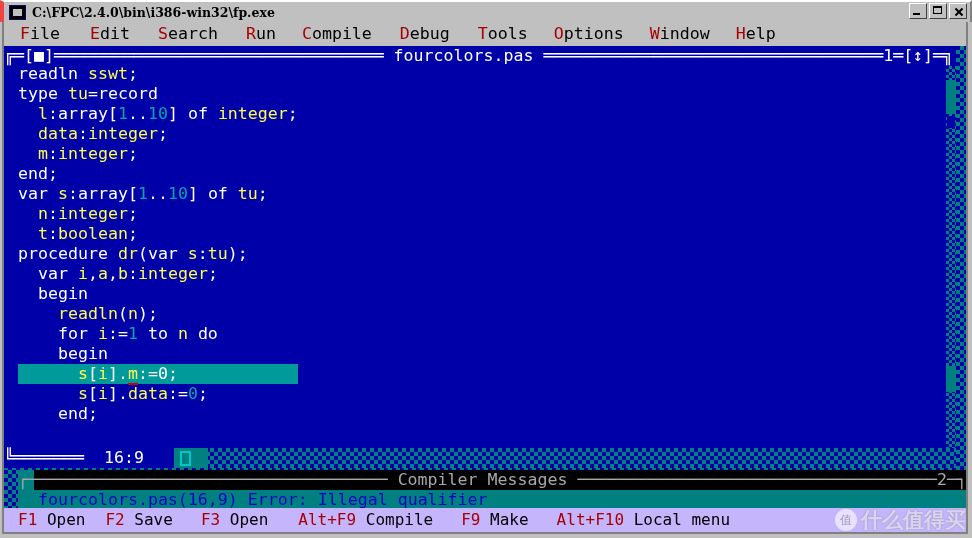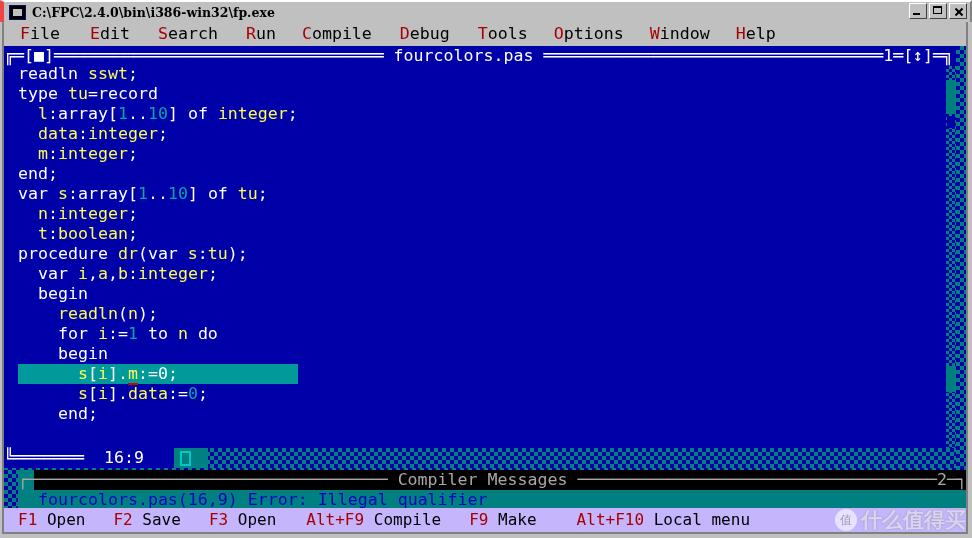--- a/index.html
+++ b/index.html
@@ -258,25 +258,25 @@
       <div class="msg-top" id="msgFrameTop">┌──────────────────────────────────── Compiler Messages ────────────────────────────────────2─┐</div>
       <div class="msg-leftbar"></div>
       <div class="msg-body" id="msgBody">
           <div class="msgline">fourcolors.pas(16,9) Error: Illegal qualifier</div>
           <div class="msgline">fourcolors.pas(16,11) Fatal: Syntax error, ";" expected but "." found</div>
         </div>
     </div>
 
     <div class="statusbar" id="statusbar">
         <div class="sb-item" style="margin-left: 14px;"><span class="sb-key">F1</span><span> Open</span></div>
-        <div class="sb-item" style="margin-left: 28px; justify-content: flex-end;"><span class="sb-key">F2</span><span> Save</span></div>
+        <div class="sb-item" style="margin-left: 20px; justify-content: flex-end;"><span class="sb-key">F2</span><span> Save</span></div>
         <div class="sb-item" style="margin-left: 28px;"><span class="sb-key">F3</span><span> Open</span></div>
         <div class="sb-item" style="margin-left: 30px;"><span class="sb-key">Alt+F9</span><span> Compile</span></div>
         <div class="sb-item" style="margin-left: 28px;"><span class="sb-key">F9</span><span> Make</span></div>
-        <div class="sb-item" style="margin-left: 40px; justify-content: center;"><span class="sb-key">Alt+F10</span><span> Local menu</span></div>
+        <div class="sb-item" style="margin-left: 28px; justify-content: center;"><span class="sb-key">Alt+F10</span><span> Local menu</span></div>
       </div>
   </div>
 
   <div class="wm">
     <div class="wm-badge">值</div>
     <div class="wm-text">什么值得买</div>
   </div>
 </div>
 
 </body></html>

